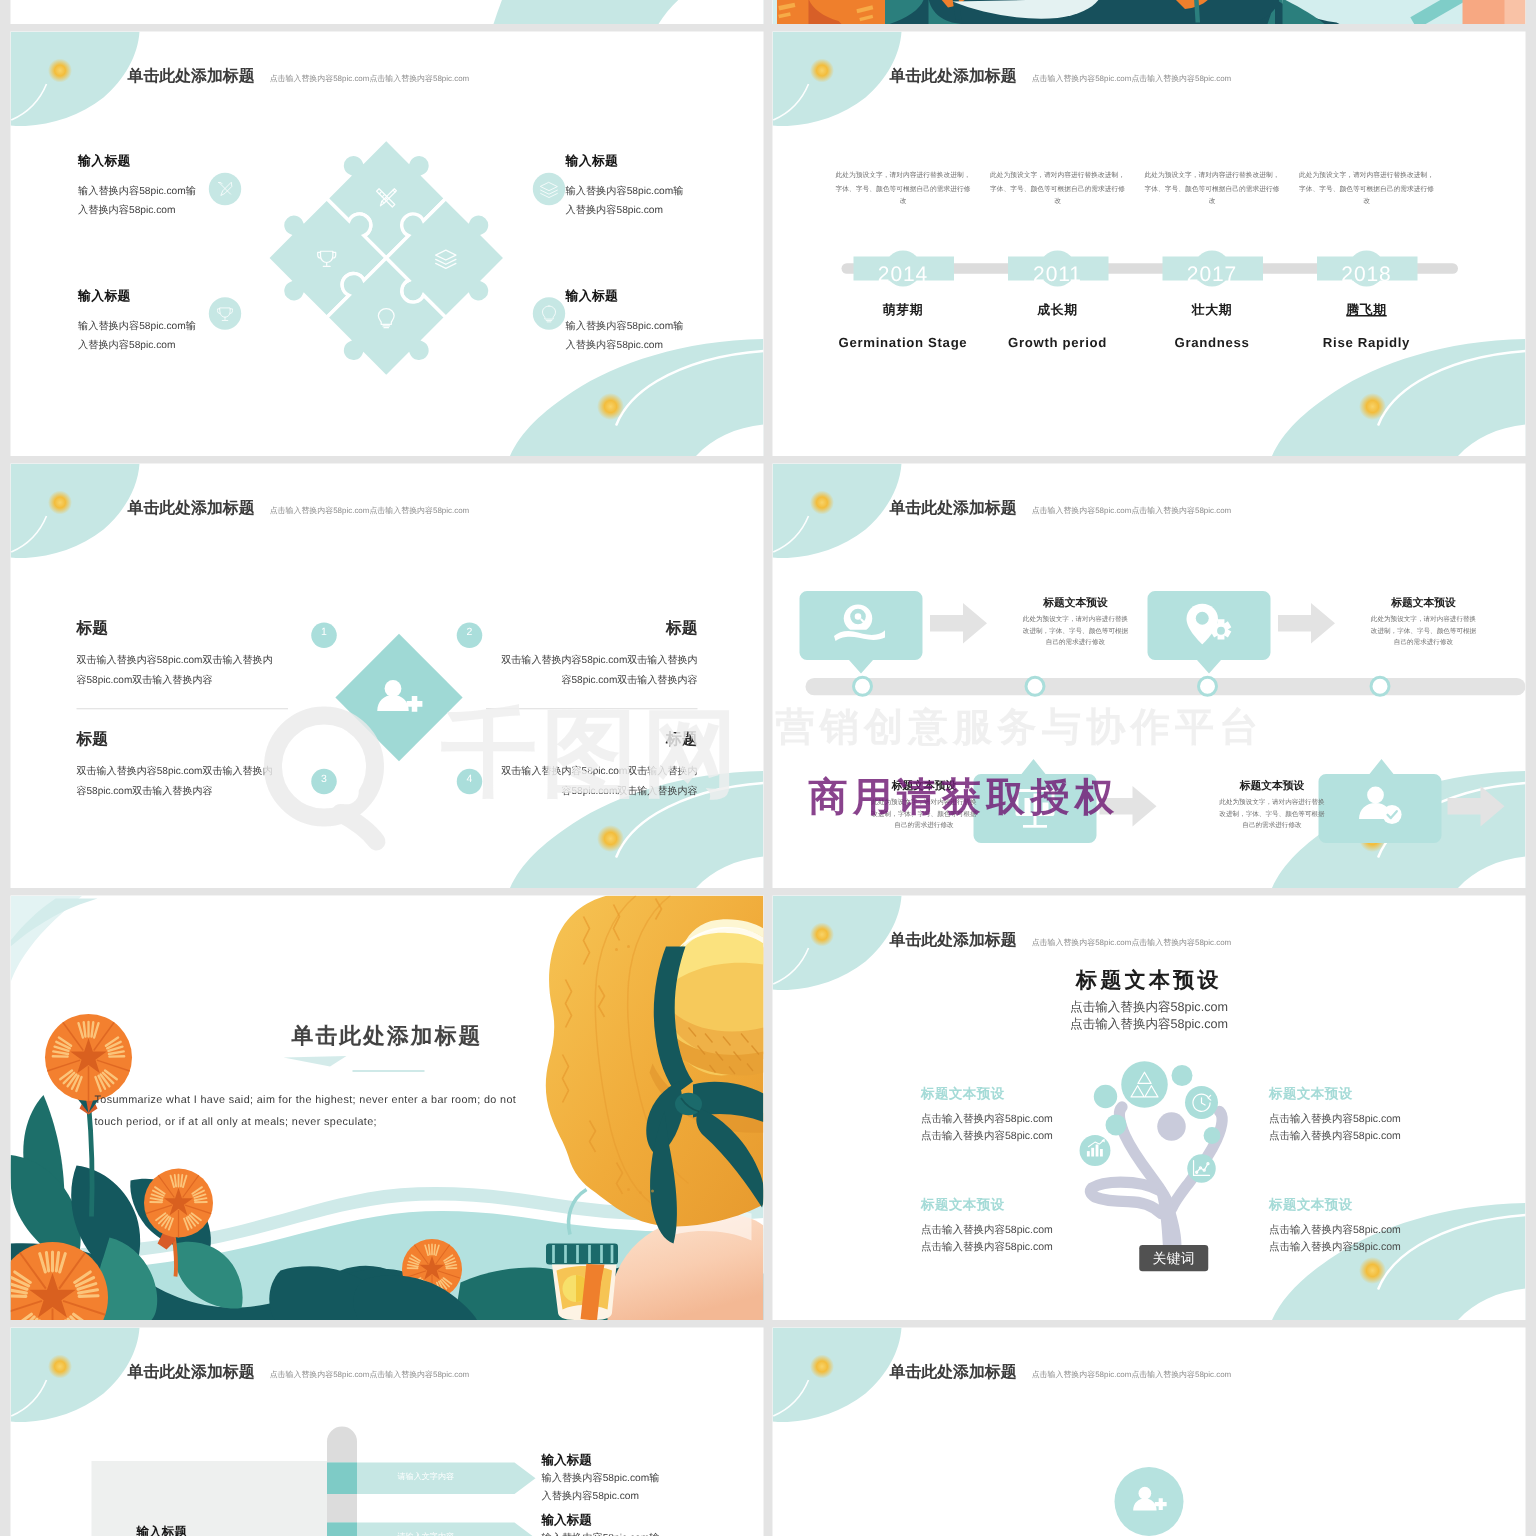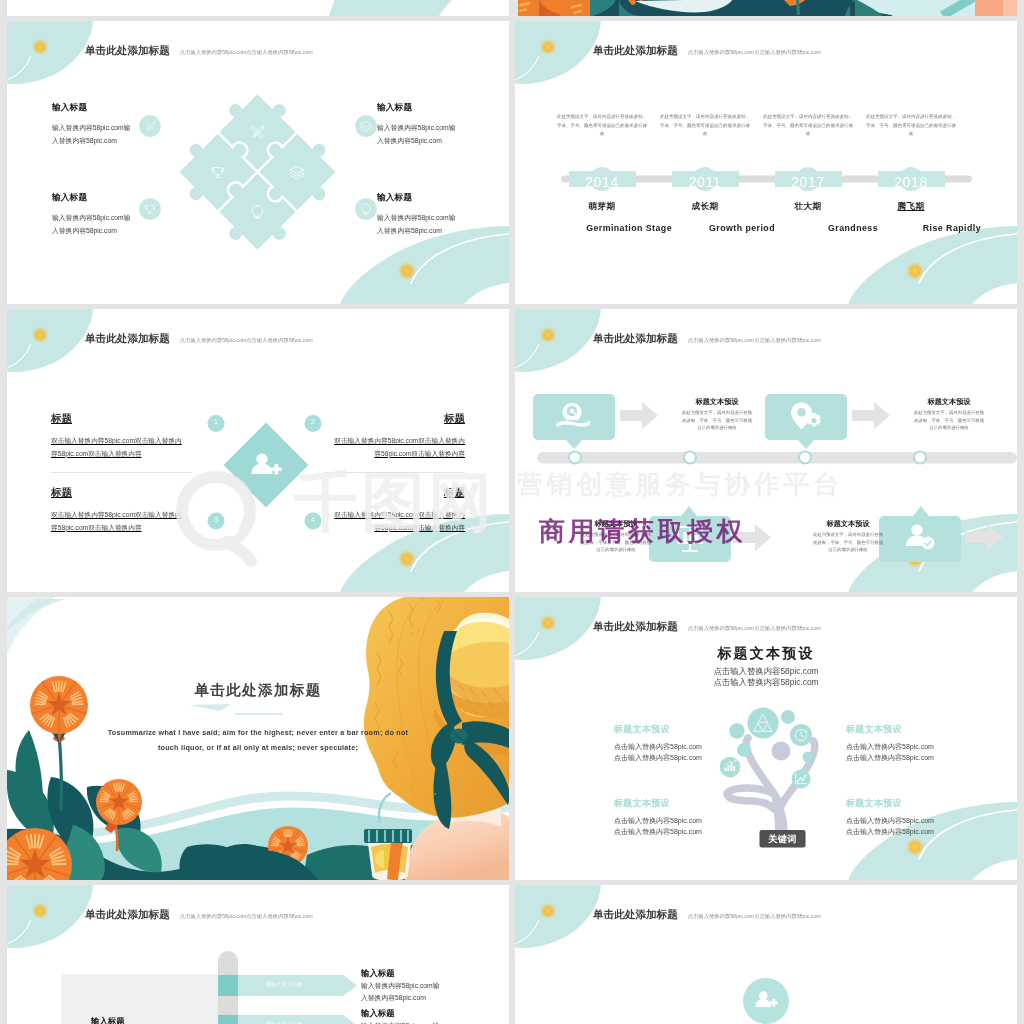--- a/index.html
+++ b/index.html
@@ -23,44 +23,44 @@
   .wmtxt{position:absolute;color:#efefef;font-weight:bold;white-space:nowrap;font-family:"Liberation Sans",sans-serif;}
 
   
   .s1-blk{position:absolute;width:120px;}
   .s1-blk .bt{font-size:8.6px;font-weight:bold;color:#141414;margin-bottom:8px;letter-spacing:.2px;}
   .s1-blk .bl{font-size:6.8px;color:#3d3d3d;line-height:12.5px;letter-spacing:0;}
 
   
   .s2-body{position:absolute;width:92px;font-size:4.5px;color:#6f6f6f;line-height:8.6px;text-align:center;}
   .s2-cn{position:absolute;width:120px;text-align:center;font-size:8.6px;font-weight:bold;color:#1d1d1d;letter-spacing:.4px;}
-  .s2-en{position:absolute;width:140px;text-align:right;font-size:8.8px;font-weight:bold;color:#1d1d1d;letter-spacing:.45px;}
+  .s2-en{position:absolute;width:140px;text-align:center;font-size:8.8px;font-weight:bold;color:#1d1d1d;letter-spacing:.45px;}
   .s2-yr{position:absolute;width:60px;text-align:center;font-size:14px;color:#ffffff;letter-spacing:.6px;}
 
   
-  .s3-blk{position:absolute;width:185px;text-decoration:underline;}
+  .s3-blk{position:absolute;width:185px;}
   .s3-blk .bt{font-size:10.5px;font-weight:bold;color:#2b2b2b;margin-bottom:9px;}
   .s3-blk .bl{font-size:6.7px;color:#3d3d3d;line-height:12.5px;}
 
   
   .s4-t{position:absolute;font-size:7.2px;font-weight:bold;color:#1d1d1d;text-align:center;width:110px;}
   .s4-b{position:absolute;font-size:4.4px;color:#6f6f6f;line-height:7.6px;text-align:center;width:72px;}
 
   
   .s5-part{position:absolute;font-size:23px;font-weight:bold;color:#434343;letter-spacing:4.2px;}
   .s5-title{position:absolute;font-size:14.5px;font-weight:bold;color:#434343;letter-spacing:1.4px;}
-  .s5-body{position:absolute;font-size:7.2px;font-weight:bold;color:#3b3b3b;line-height:15px;text-align:center;letter-spacing:.25px;}
+  .s5-body{position:absolute;font-size:7.2px;font-weight:normal;color:#3b3b3b;line-height:15px;text-align:left;letter-spacing:.25px;}
 
   
   .s6-title{position:absolute;font-size:14px;font-weight:bold;color:#1d1d1d;text-align:center;letter-spacing:2.2px;}
   .s6-sub{position:absolute;font-size:8.4px;color:#4a4a4a;text-align:center;line-height:11px;}
   .s6-blk{position:absolute;width:96px;}
   .s6-blk .bt{font-size:9px;font-weight:bold;color:#a5dbd7;margin-bottom:5px;letter-spacing:.3px;}
   .s6-blk .bl{font-size:7px;color:#4a4a4a;line-height:11px;white-space:nowrap;}
-  .s6-kw{position:absolute;font-size:9.2px;font-weight:bold;color:#ffffff;letter-spacing:0.3px;}
+  .s6-kw{position:absolute;font-size:9.2px;font-weight:normal;color:#ffffff;letter-spacing:0.3px;}
 
   
   .s7-t{position:absolute;font-size:8.4px;font-weight:bold;color:#141414;}
   .s7-l{position:absolute;font-size:6.8px;color:#3d3d3d;line-height:12.5px;}
   .s7-bar{position:absolute;font-size:5.4px;color:#ffffff;}
 </style>
 </head>
 <body>
 
 <div id="stage">
@@ -585,21 +585,21 @@
     </g>
   </svg>
 
   <div class="s5-title" style="left:0;top:84px;width:502px;text-align:center;">单击此处添加标题</div>
   <svg width="502" height="283" viewBox="0 0 502 283">
     <path d="M228 117 L276 117" stroke="#cfe9e8" stroke-width="1.4" fill="none"></path>
     <path d="M182 108 L224 107 L213 114 Z" fill="#cfe9e8" opacity="0.9"></path>
   </svg>
   <div class="s5-body" style="left:56px;top:128px;width:390px;">
     <span>Tosummarize what I have said; aim for the highest; never enter a bar room; do not</span><br>
-    <span>touch liquor, or if at all only at meals; never speculate;</span>
+    <span>touch period, or if at all only at meals; never speculate;</span>
   </div>
 </div>
 
 <div class="slide" id="sl6" style="left:515px;top:597px;">
   <svg width="502" height="283" viewBox="0 0 502 283">
     <defs>
       <radialGradient id="yg6" cx="50%" cy="50%" r="50%">
         <stop offset="0%" stop-color="#f8d368"></stop>
             <stop offset="45%" stop-color="#f3bd3c"></stop>
         <stop offset="100%" stop-color="#f3bd3c" stop-opacity="0"></stop>

